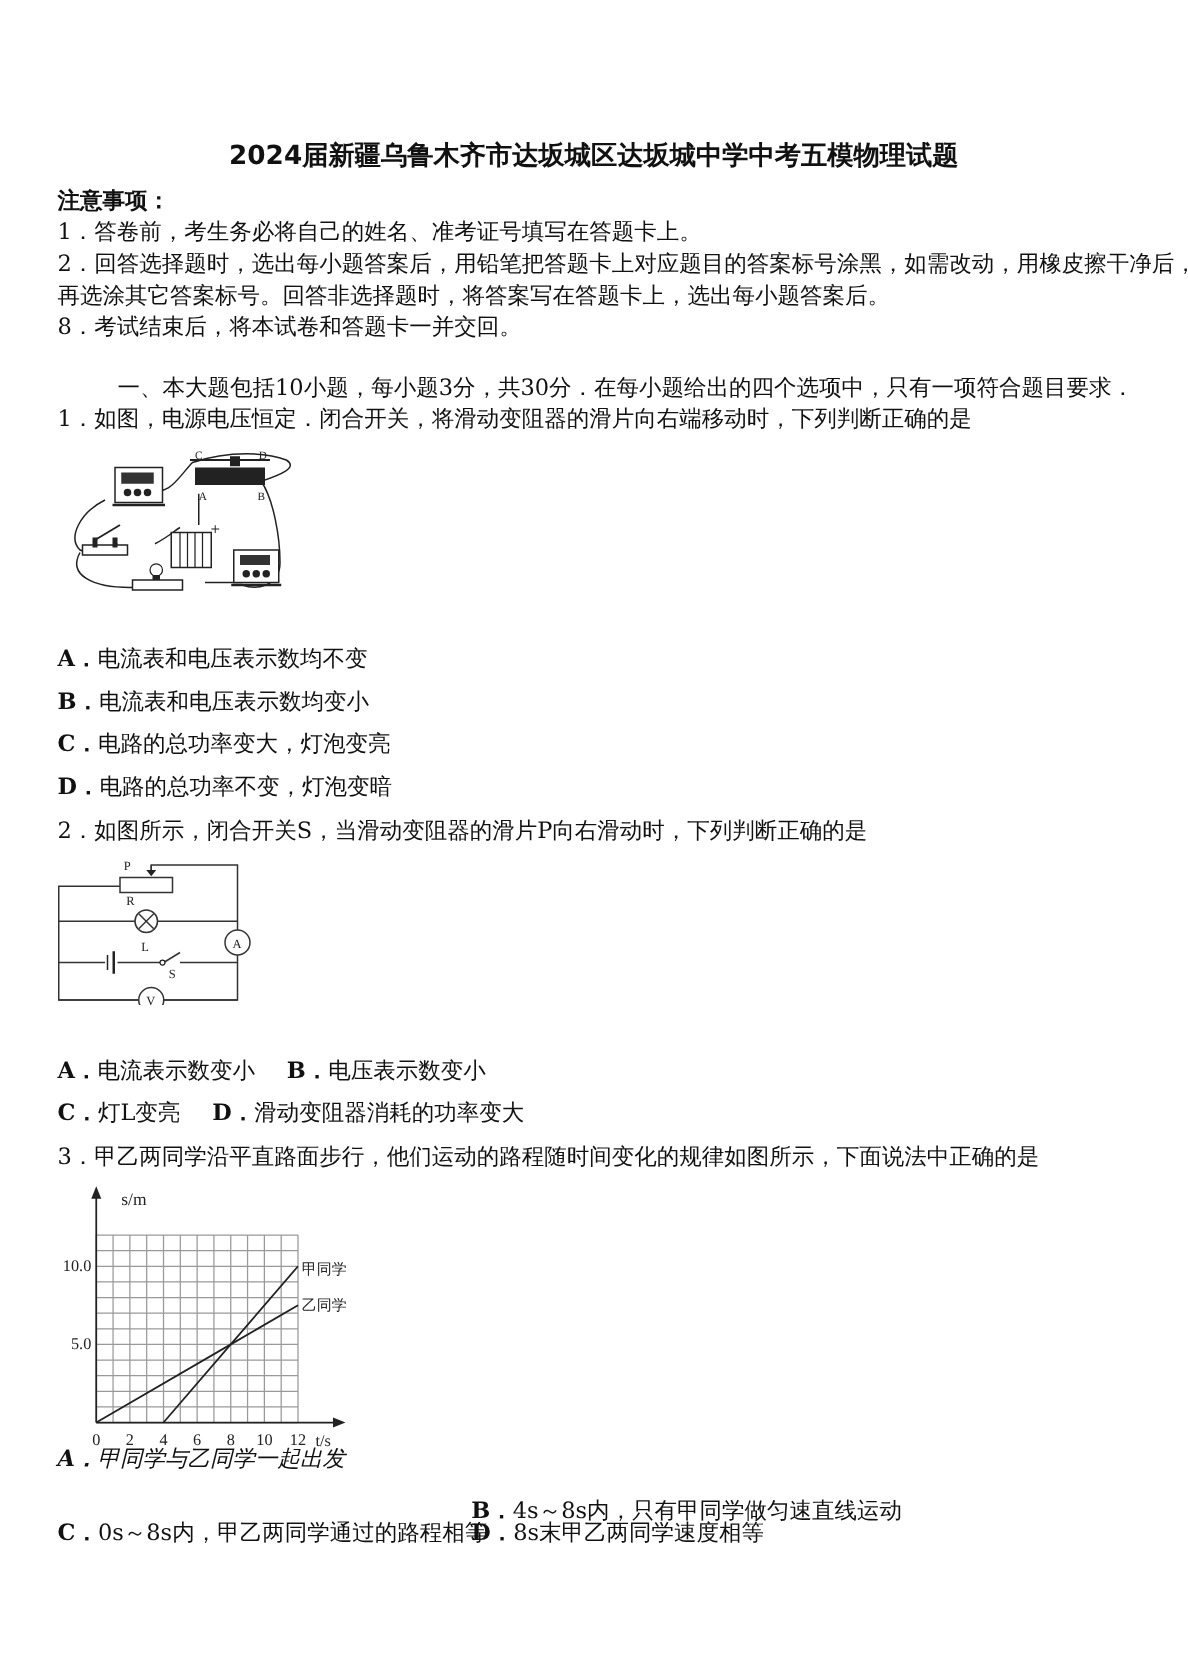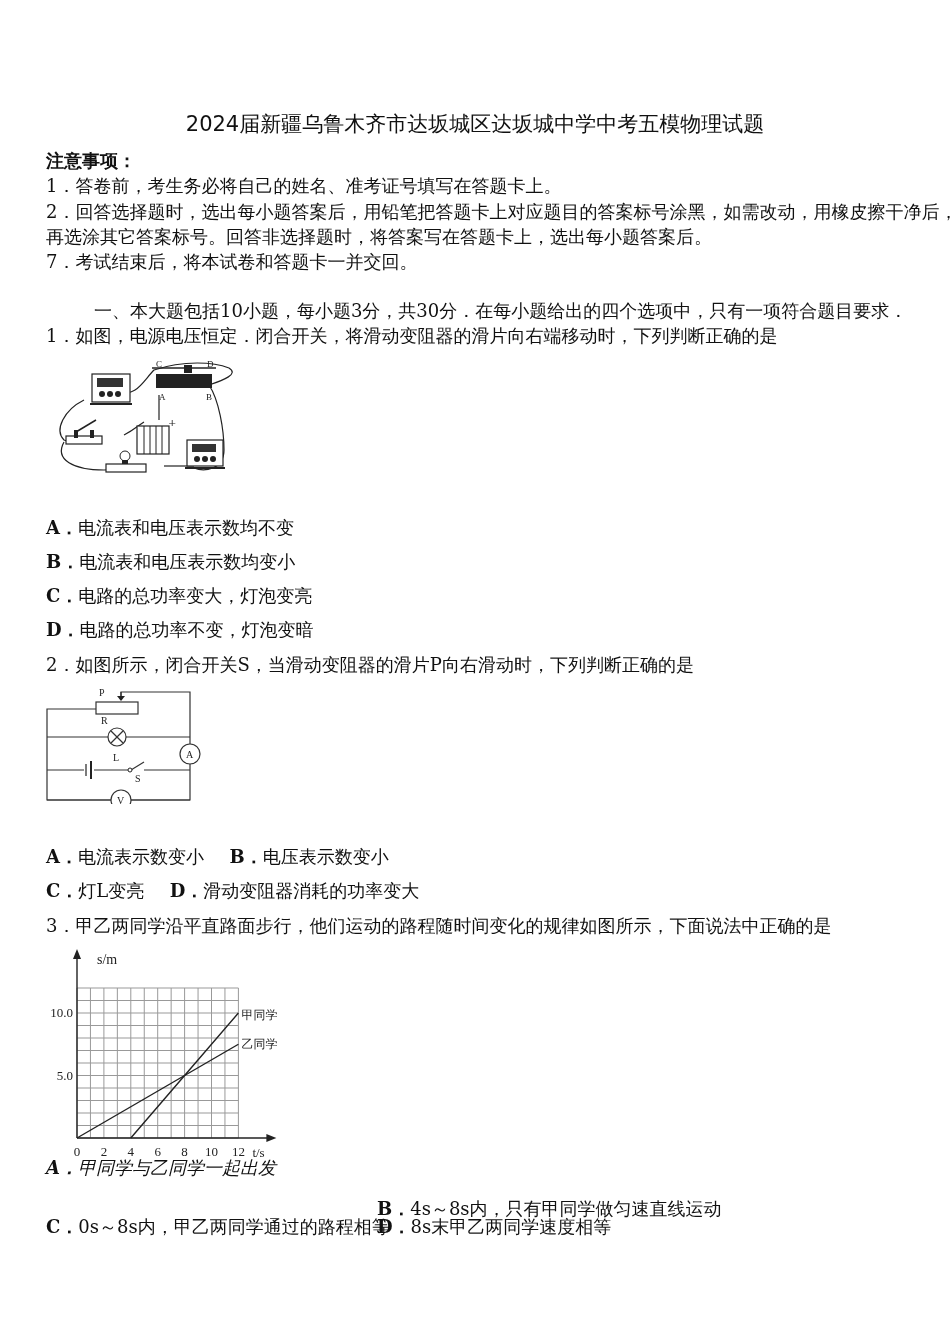--- a/index.html
+++ b/index.html
@@ -1,34 +1,34 @@
 <!DOCTYPE html>
 <html><head>
 <meta charset="utf-8">
 <style>
   html, body { margin: 0; padding: 0; background: #ffffff; }
   body { width: 950px; height: 1344px; position: relative; overflow: hidden;
          font-family: "DejaVu Serif", "Liberation Serif", serif; color: #111; }
   .abs { position: absolute; }
   .title { left: 0; width: 950px; top: 110px; text-align: center; font-family: "DejaVu Sans", "Liberation Sans", sans-serif;
-           font-weight: normal; font-size: 21px; letter-spacing: 0px; color: #111; }
+           font-weight: bold; font-size: 21px; letter-spacing: 0px; color: #111; }
   .line { left: 46px; font-size: 18px; white-space: nowrap; line-height: 20px; }
   .opt-label { font-weight: bold; }
   svg { position: absolute; }
 </style>
 </head>
 <body>
 
 <div class="abs title">2024届新疆乌鲁木齐市达坂城区达坂城中学中考五模物理试题</div>
 
 <div class="abs line" style="top:151px; font-weight:bold;">注意事项：</div>
 <div class="abs line" style="top:176px;text-align:right;">1．答卷前，考生务必将自己的姓名、准考证号填写在答题卡上。</div>
 <div class="abs line" style="top:202px;">2．回答选择题时，选出每小题答案后，用铅笔把答题卡上对应题目的答案标号涂黑，如需改动，用橡皮擦干净后，</div>
 <div class="abs line" style="top:227px;">再选涂其它答案标号。回答非选择题时，将答案写在答题卡上，选出每小题答案后。</div>
-<div class="abs line" style="top:252px;">7．考试结束后，将本试卷和答题卡一并交回。</div>
+<div class="abs line" style="top:252px;">8．考试结束后，将本试卷和答题卡一并交回。</div>
 
 <div class="abs line" style="top:301px;margin-left:48px;">一、本大题包括10小题，每小题3分，共30分．在每小题给出的四个选项中，只有一项符合题目要求．</div>
 
 <div class="abs line" style="top:326px;">1．如图，电源电压恒定．闭合开关，将滑动变阻器的滑片向右端移动时，下列判断正确的是</div>
 
 <svg style="left:44px; top:360px;" width="196" height="120" viewBox="0 0 196 120">
   <g fill="none" stroke="#222" stroke-width="1.2">
 
     <path d="M75 30 C 90 40, 100 20, 110 10 C 140 0, 170 2, 185 8 C 195 14, 180 20, 165 25 C 175 40, 180 70, 180 90 C 180 110, 160 112, 150 108"></path>
     <path d="M40 40 C 20 50, 10 70, 20 80 C 30 85, 40 80, 50 75"></path>

